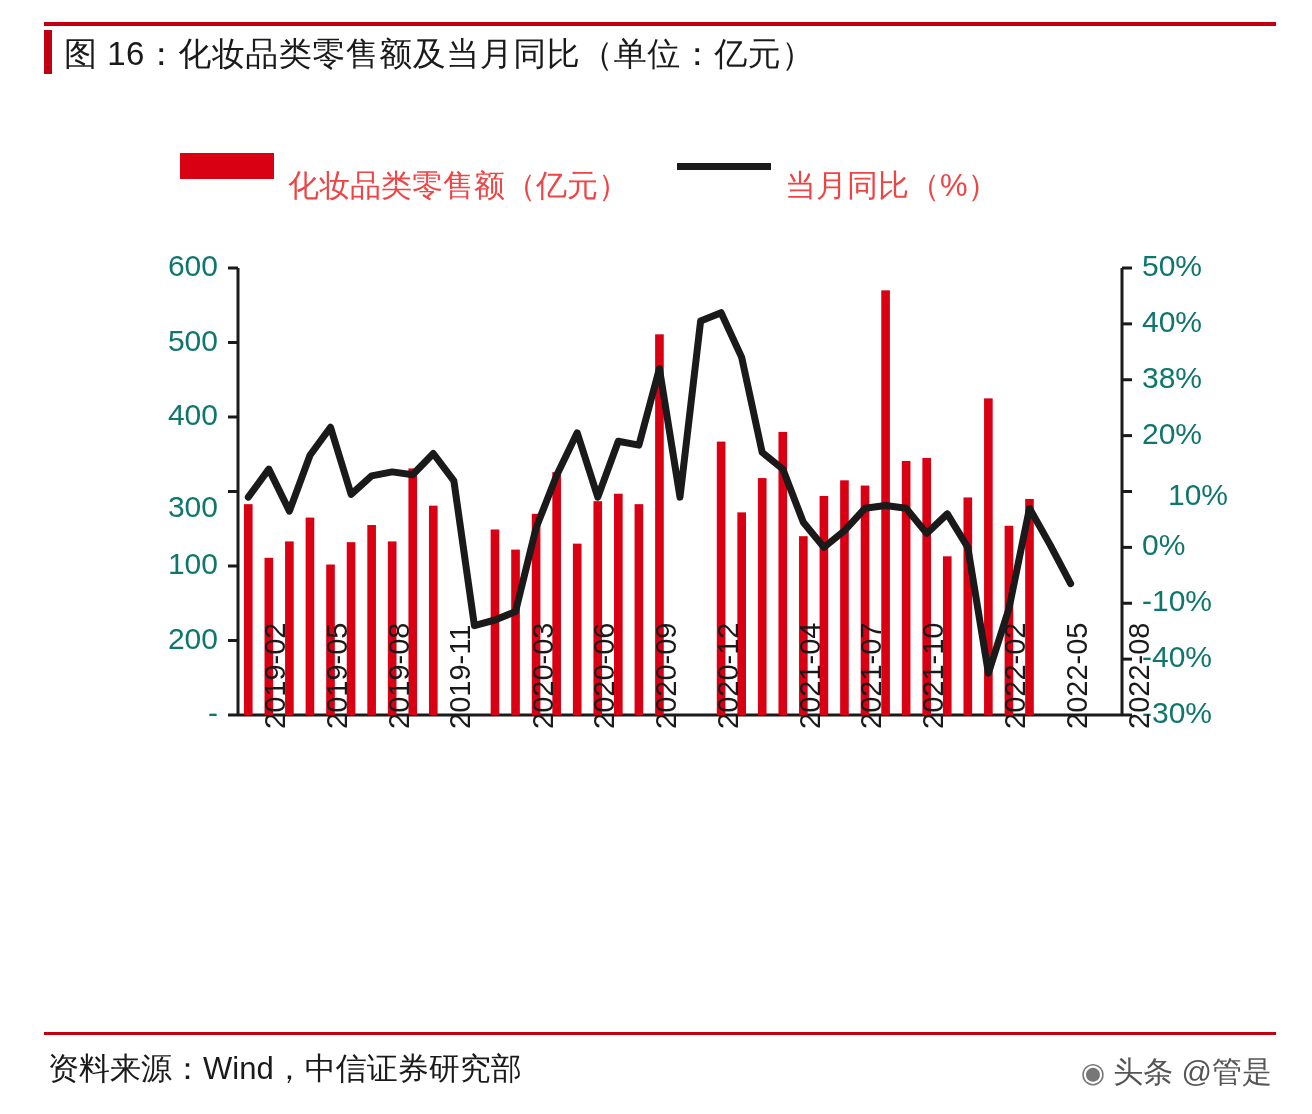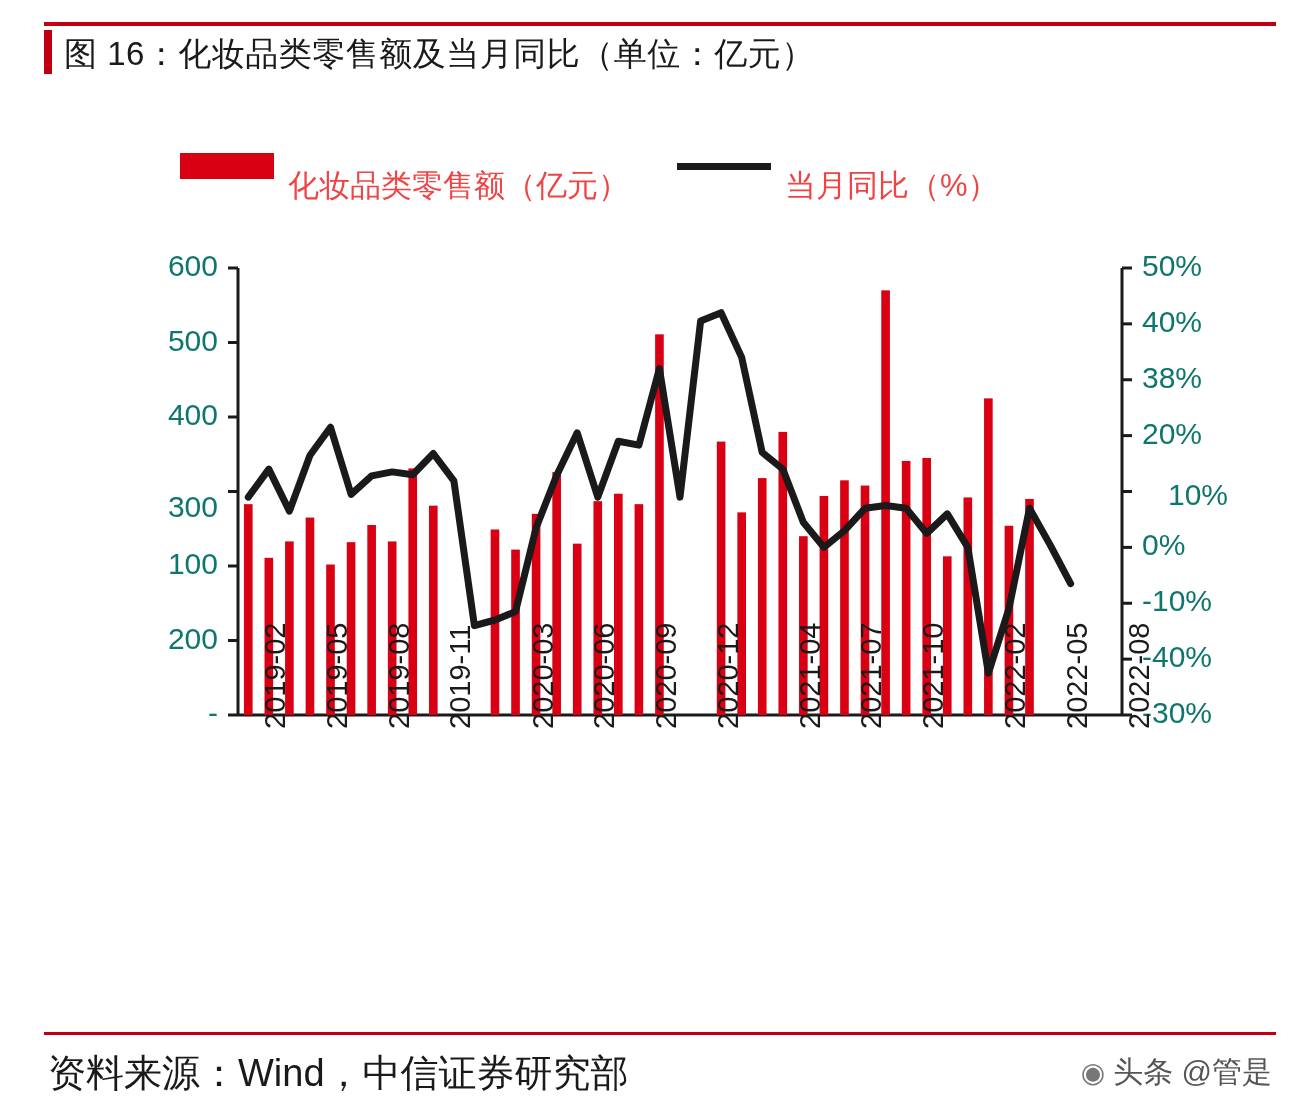--- a/index.html
+++ b/index.html
@@ -110,21 +110,21 @@
   
   .footer-rule {
     position: absolute;
     left: 44px; top: 1032px;
     width: 1232px; height: 3px;
     background: #c00012;
   }
   .source-text {
     position: absolute;
     left: 48px; top: 1048px;
-    font-size: 38px;
+    font-size: 31px;
     color: #1a1a1a;
     white-space: nowrap;
   }
   .watermark {
     position: absolute;
     right: 40px; top: 1052px;
     font-size: 30px;
     color: #555;
     display: flex;
     align-items: center;

